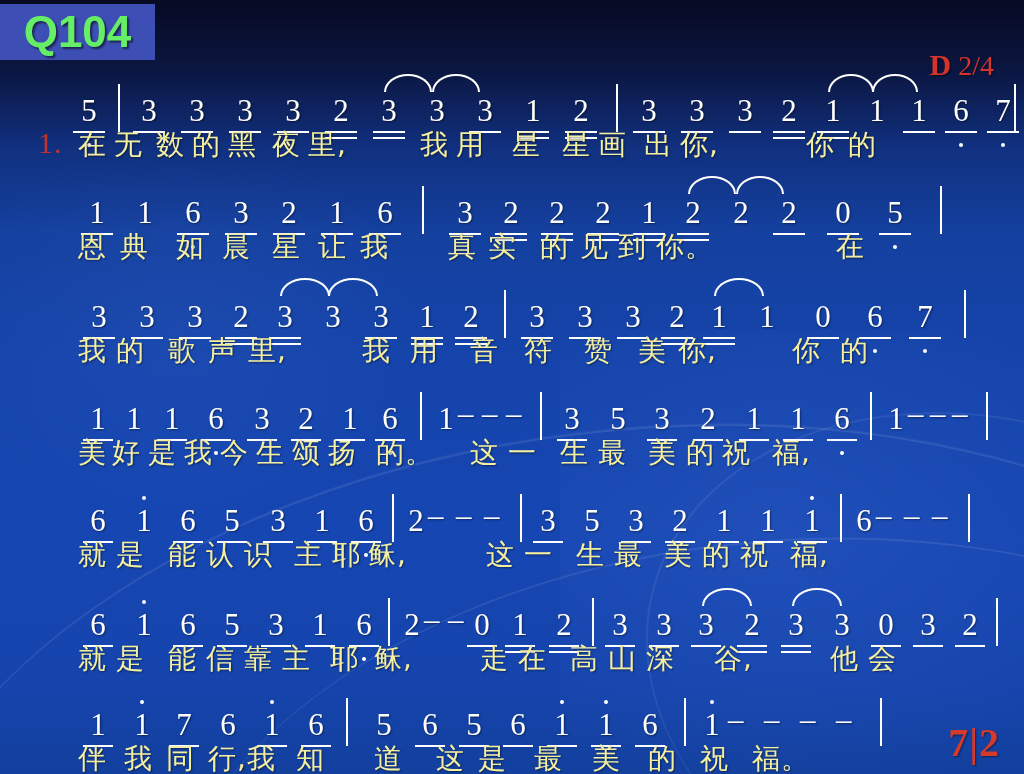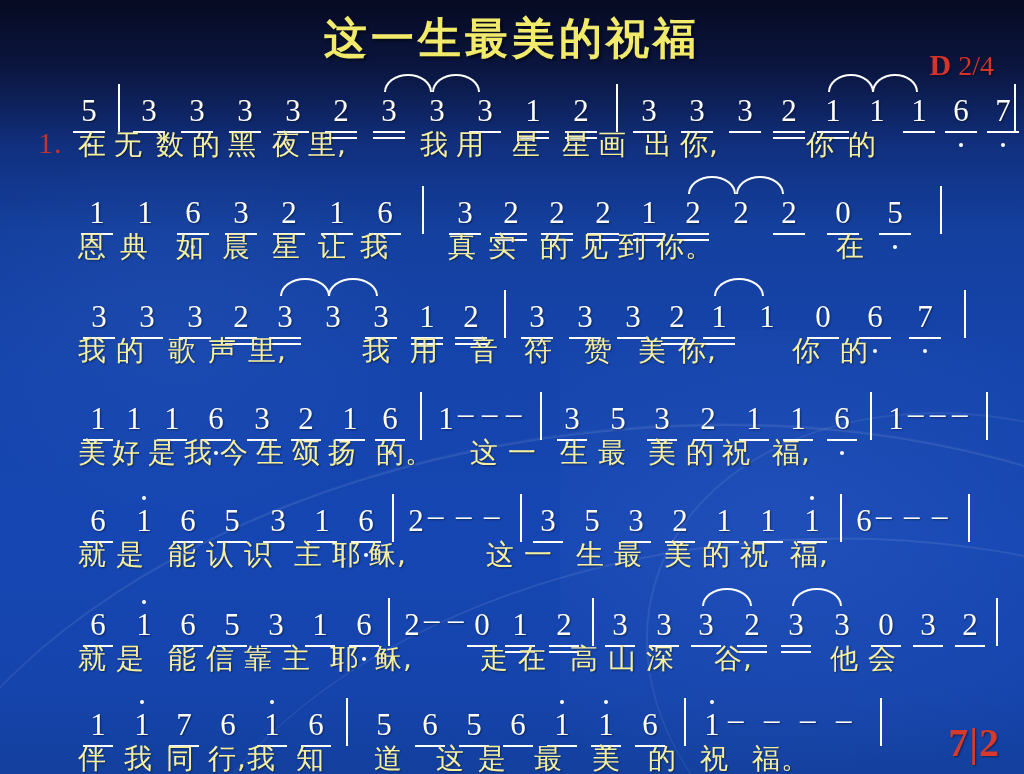--- a/index.html
+++ b/index.html
@@ -162,22 +162,24 @@
 <body>
 
 <div id="slide">
 
   <div class="glow"></div>
   <div class="glow2"></div>
   <div class="swoosh sw1"></div>
   <div class="swoosh sw2"></div>
   <div class="swoosh sw3"></div>
 
-
-  <div id="song-title">这一生最美的祝福</div>
+  <div id="code-badge">
+    <span class="code-text">Q104</span>
+  </div>
+
 
   <div id="key-sig">
     <span class="k-letter">D</span>
     <span class="k-meter">2/4</span>
   </div>
 
   <div id="page-num">7|2</div>
 
   <div id="sheet">
 

